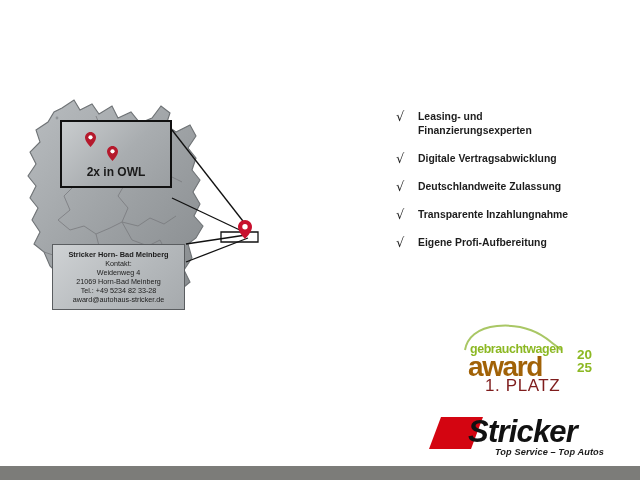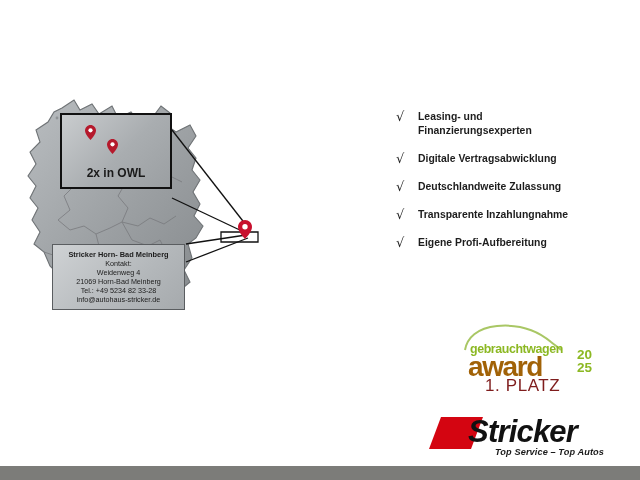--- a/index.html
+++ b/index.html
@@ -40,22 +40,22 @@
   #map-area {
     position: absolute; left: 0; top: 92px;
     width: 380px; height: 310px;
   }
   #germany-map { position: absolute; left: 0; top: 0; }
 
   
   #callout-lines { position: absolute; left: 0; top: 0; }
 
   #owl-box {
-    position: absolute; left: 60px; top: 21px;
-    width: 112px; height: 76px;
+    position: absolute; left: 60px; top: 28px;
+    width: 112px; height: 68px;
     background: linear-gradient(135deg, #c9ccce 0%, #a9adb0 55%, #9b9fa2 100%);
     border: 2px solid #111111;
     text-decoration: underline;
   }
   #owl-label {
     position: absolute; left: 0; right: 0; bottom: 7px;
     text-align: center;
     font-size: 12px; font-weight: bold; color: #1a1a1a;
   }
   .pin {
@@ -235,21 +235,21 @@
       </svg>
       <div id="owl-label">2x in OWL</div>
     </div>
 
     <div id="address-box">
       <div class="line title">Stricker Horn- Bad Meinberg</div>
       <div class="line">Kontakt:</div>
       <div class="line">Weidenweg 4</div>
       <div class="line">21069 Horn-Bad Meinberg</div>
       <div class="line">Tel.: +49 5234 82 33-28</div>
-      <div class="line">info@autohaus-stricker.de</div>
+      <div class="line">award@autohaus-stricker.de</div>
     </div>
   </div>
 
   <div id="promise-block">
 
     <div class="promise-item">
       <span class="promise-check">√</span>
       <span class="promise-text">Leasing- und
 Finanzierungsexperten</span>
     </div>

